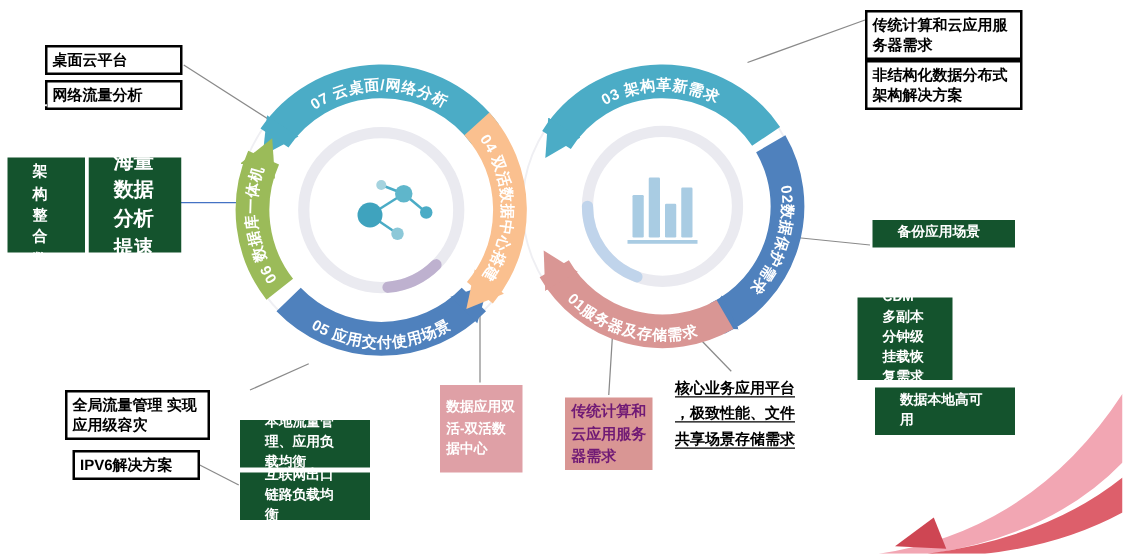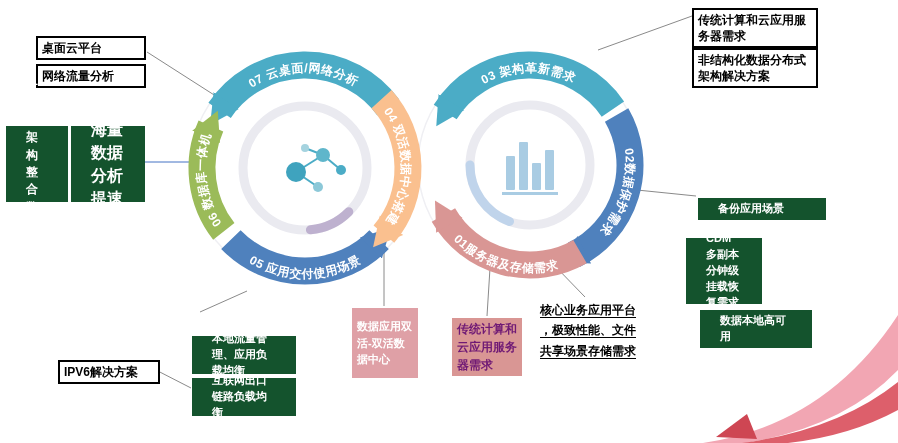--- a/index.html
+++ b/index.html
@@ -119,24 +119,25 @@
 
   <div class="box white" style="left:36px;top:36px;width:110px">桌面云平台</div>
   <div class="box white" style="left:36px;top:64px;width:110px">网络流量分析</div>
 
   <div class="box teal" style="left:6px;top:126px;width:62px;height:76px;font-size:12px">一体机架构整合数据库</div>
   <div class="box teal" style="left:71px;top:126px;width:74px;height:76px;font-size:16px">海量数据分析提速</div>
 
   <div class="box white" style="left:692px;top:8px;width:126px">传统计算和云应用服务器需求</div>
   <div class="box white" style="left:692px;top:48px;width:126px">非结构化数据分布式架构解决方案</div>
 
-  <div class="box teal" style="left:698px;top:198px;width:128px">备份应用场景</div>
+  <div class="box teal" style="left:698px;top:176px;width:114px">备份应用场景</div>
   <div class="box teal" style="left:686px;top:238px;width:76px;height:66px">CDM多副本分钟级挂载恢复需求</div>
   <div class="box teal" style="left:700px;top:310px;width:112px">数据本地高可用</div>
 
+  <div class="box white" style="left:52px;top:312px;width:116px">全局流量管理 实现应用级容灾</div>
   <div class="box white" style="left:58px;top:360px;width:102px">IPV6解决方案</div>
   <div class="box teal" style="left:192px;top:336px;width:104px;height:38px">本地流量管理、应用负载均衡</div>
   <div class="box teal" style="left:192px;top:378px;width:104px;height:38px">互联网出口链路负载均衡</div>
 
   <div class="box pink" style="left:352px;top:308px;width:66px;height:70px">数据应用双活-双活数据中心</div>
   <div class="box salmon" style="left:452px;top:318px;width:70px;height:58px">传统计算和云应用服务器需求</div>
   <div class="box plain" style="left:538px;top:298px;width:108px">核心业务应用平台，极致性能、文件共享场景存储需求</div>
 
 </div>
 

